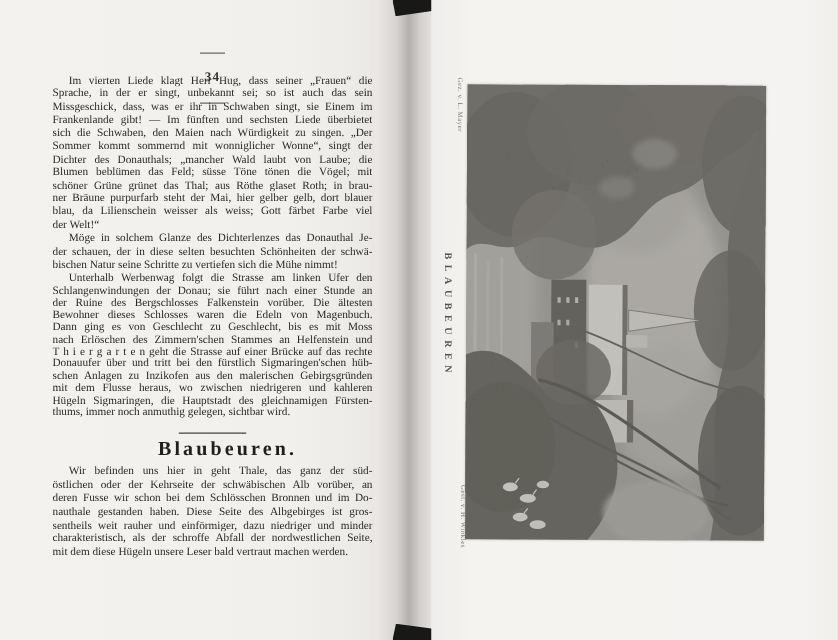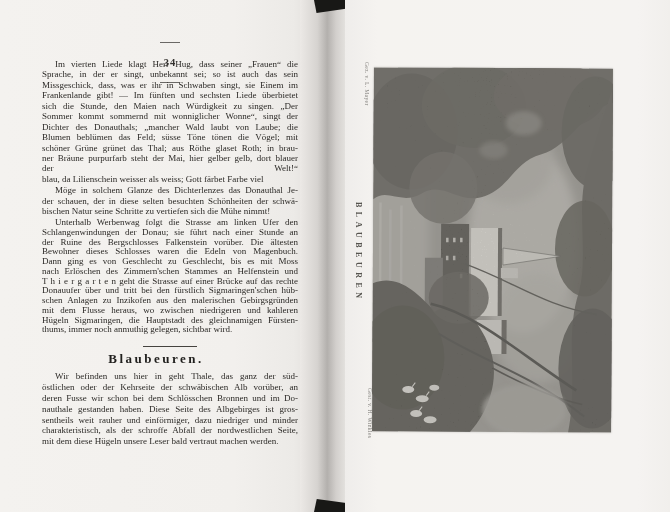--- a/index.html
+++ b/index.html
@@ -25,22 +25,22 @@
     text-align:justify; text-align-last:justify; overflow:hidden; white-space:nowrap;
   }
   .para .tline:first-child { text-indent:13px; }
   .para .tline:last-child { text-align-last:left; }
   .p1 { top:59px;  --lh:10.45px; }
   .p2 { top:185px; --lh:10.7px;  }
   .p3 { top:218px; --lh:9.75px;  }
   .p4 { top:371px; --lh:10.9px;  }
   .section-rule { position:absolute; top:346px; left:143px; width:54px; height:1px; background:#45433f; }
   .heading {
-    position:absolute; top:351px; left:28px; width:256px; text-align:center;
-    font-size:13px; font-weight:bold; letter-spacing:2.5px; color:#201f1d;
+    position:absolute; top:351px; left:54px; width:256px; text-align:center;
+    font-size:16px; font-weight:bold; letter-spacing:2.5px; color:#201f1d;
   }
   
   .gutter {
     position:absolute; left:300px; top:0; width:62px; height:512px;
     background:linear-gradient(to right,#ece9e6 0%,#d6d3d0 28%,#b3b0ad 44%,#d2cfcc 58%,#e9e7e4 78%,#f3f1ee 100%);
   }
   .spine-notch-top {
     position:absolute; left:314px; top:0; width:42px; height:13px; background:#181816;
     clip-path:polygon(0 0,100% 0,88% 62%,6% 100%);
   }
@@ -80,28 +80,28 @@
       <span class="folio-rule"></span>
       <span>34</span>
       <span class="folio-rule"></span>
     </div>
 
     <div class="para p1">
         <div class="tline">Im vierten Liede klagt Herr Hug, dass seiner „Frauen“ die</div>
         <div class="tline">Sprache, in der er singt, unbekannt sei; so ist auch das sein</div>
         <div class="tline">Missgeschick, dass, was er ihr in Schwaben singt, sie Einem im</div>
         <div class="tline">Frankenlande gibt! — Im fünften und sechsten Liede überbietet</div>
-        <div class="tline">sich die Stunde, den Maien nach Würdigkeit zu singen.  „Der</div>
+        <div class="tline">sich die Schwaben, den Maien nach Würdigkeit zu singen.  „Der</div>
         <div class="tline">Sommer kommt sommernd mit wonniglicher Wonne“, singt der</div>
         <div class="tline">Dichter des Donauthals; „mancher Wald laubt von Laube; die</div>
         <div class="tline">Blumen beblümen das Feld; süsse Töne tönen die Vögel; mit</div>
         <div class="tline">schöner Grüne grünet das Thal; aus Röthe glaset Roth; in brau-</div>
         <div class="tline">ner Bräune purpurfarb steht der Mai, hier gelber gelb, dort blauer</div>
+        <div class="tline">blau, da Lilienschein weisser als weiss;  Gott färbet Farbe viel</div>
         <div class="tline">der Welt!“</div>
-        <div class="tline">blau, da Lilienschein weisser als weiss;  Gott färbet Farbe viel</div>
       </div>
     <div class="para p2">
         <div class="tline">Möge in solchem Glanze des Dichterlenzes das Donauthal Je-</div>
         <div class="tline">der schauen, der in diese selten besuchten Schönheiten der schwä-</div>
         <div class="tline">bischen Natur seine Schritte zu vertiefen sich die Mühe nimmt!</div>
       </div>
     <div class="para p3">
         <div class="tline">Unterhalb Werbenwag folgt die Strasse am linken Ufer den</div>
         <div class="tline">Schlangenwindungen der Donau; sie führt nach einer Stunde an</div>
         <div class="tline">der Ruine des Bergschlosses Falkenstein vorüber.  Die ältesten</div>

